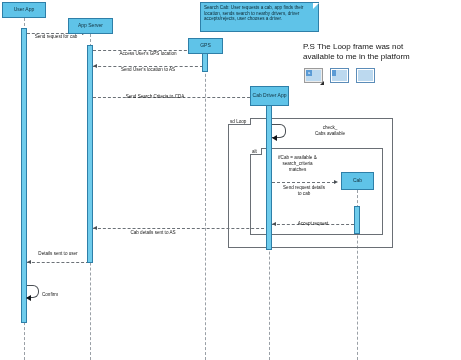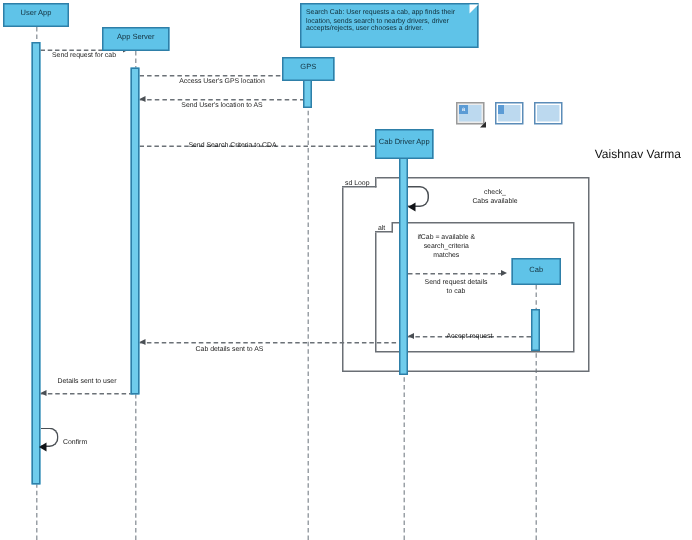--- a/index.html
+++ b/index.html
@@ -212,38 +212,39 @@
 </head>
 <body>
 
 <div id="canvas">
 
   <div class="note" style="left:200px; top:2px; width:119px; height:30px;">
     <span>Search Cab: User requests a cab, app finds their location, sends search to nearby drivers, driver accepts/rejects, user chooses a driver.</span>
   </div>
   <div class="notefold" style="left:313px; top:3px;"></div>
 
+  <div class="ann ann-ps" style="left:303px; top:42px; width:150px;">P.S The Loop frame was not
+available to me in the platform</div>
 
   <div class="iconstrip" style="left:304px; top:68px;">
     <div class="ticon sel">
       <div class="fillbox"></div>
       <div class="hdr">a</div>
       <div class="corner"></div>
     </div>
     <div class="ticon var2">
       <div class="fillbox"></div>
       <div class="hdr"></div>
     </div>
     <div class="ticon var3">
       <div class="fillbox"></div>
 
     </div>
   </div>
 
-  <div class="ann ann-name" style="left:330px; top:98px; width:124px;">Vaishnav Varma</div>
 
   <div class="lbox" style="left:2px; top:2px; width:44px; height:16px;">
     <span>User App</span>
   </div>
 
   <div class="lbox" style="left:68px; top:18px; width:45px; height:16px;">
     <span>App Server</span>
   </div>
 
   <div class="lbox" style="left:188px; top:38px; width:35px; height:16px;">

